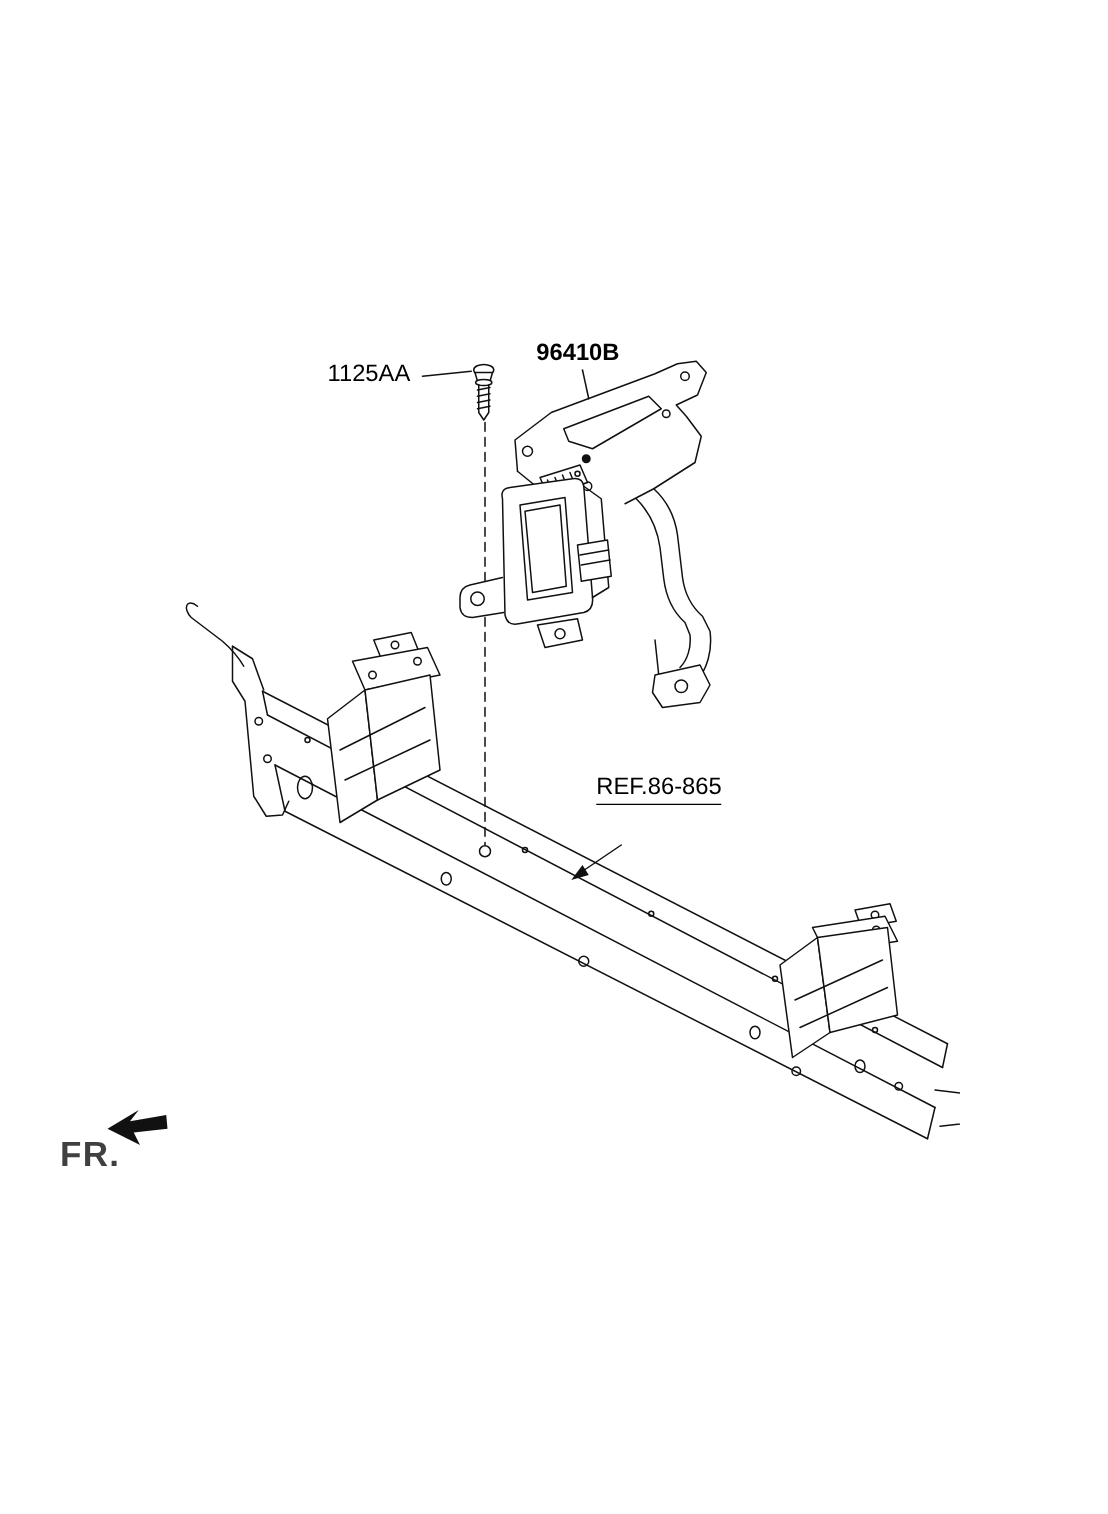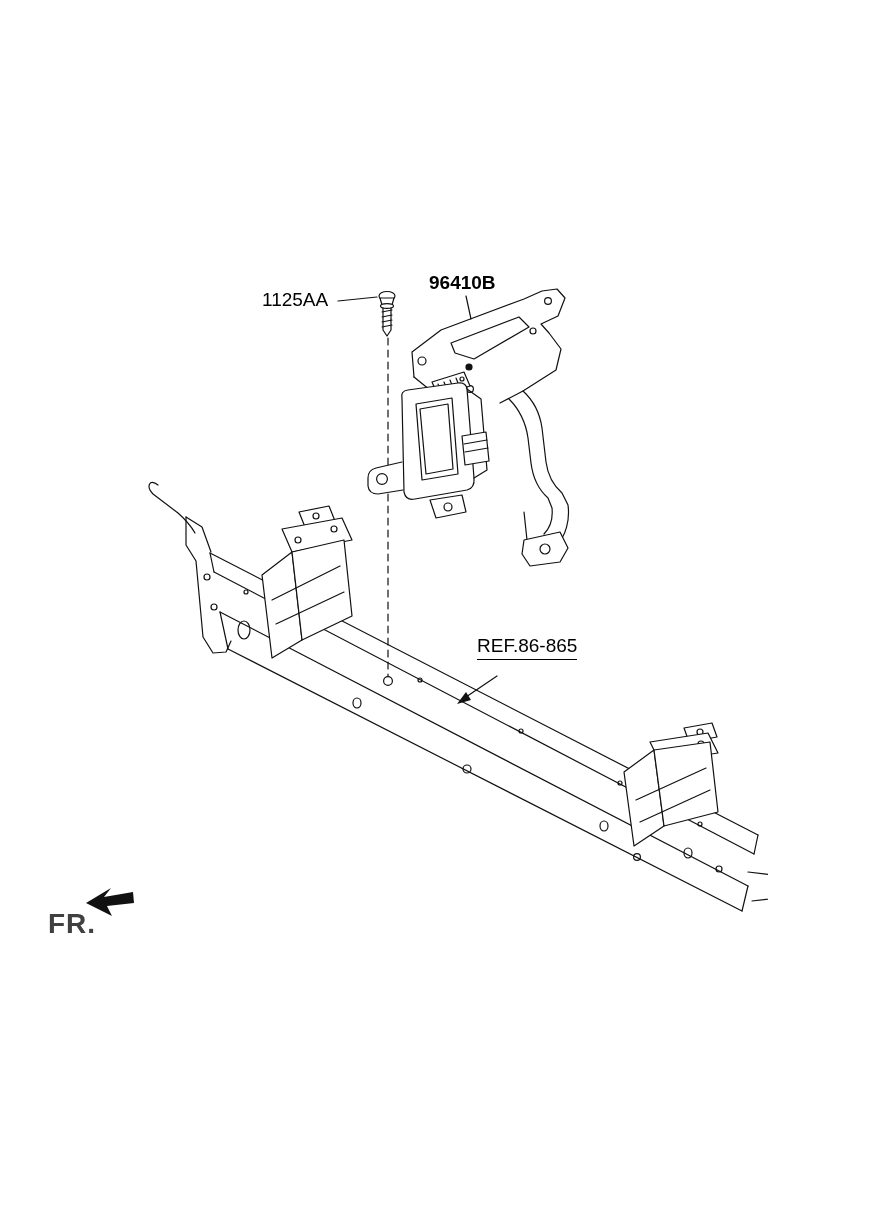--- a/index.html
+++ b/index.html
@@ -167,17 +167,17 @@
       <polygon points="457,704 466,692 471,700" fill="#111" stroke="none"></polygon>
     </g>
 
     <polygon points="133,892 104,897 111,888 86,903 112,916 107,906 134,903" fill="#111" stroke="none"></polygon>
   </svg>
 
   <div class="part-label" style="left:262px; top:290px;">1125AA</div>
 
   <div class="part-label" style="left:429px; top:273px;font-weight:bold;">96410B</div>
 
-  <div class="part-label ref" style="left:477px; top:636px;">REF.86-865</div>
+  <div class="part-label ref" style="left:477px; top:620px;">REF.86-865</div>
 
   <div class="fr-label">FR.</div>
 
 </div>
 
 </body></html>

